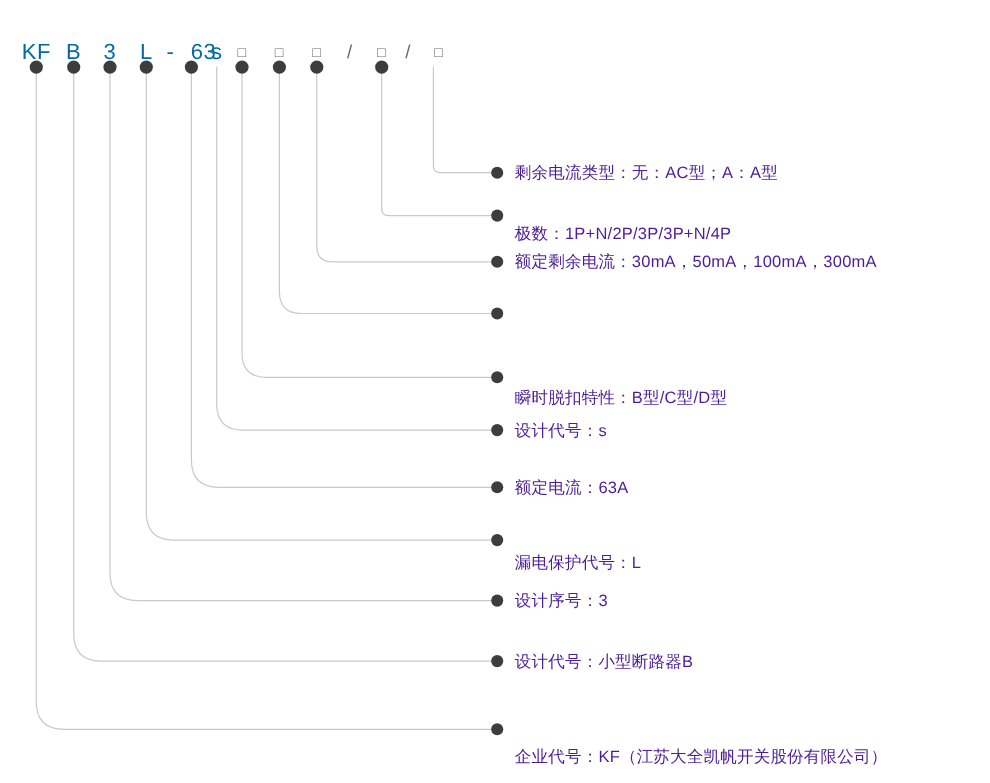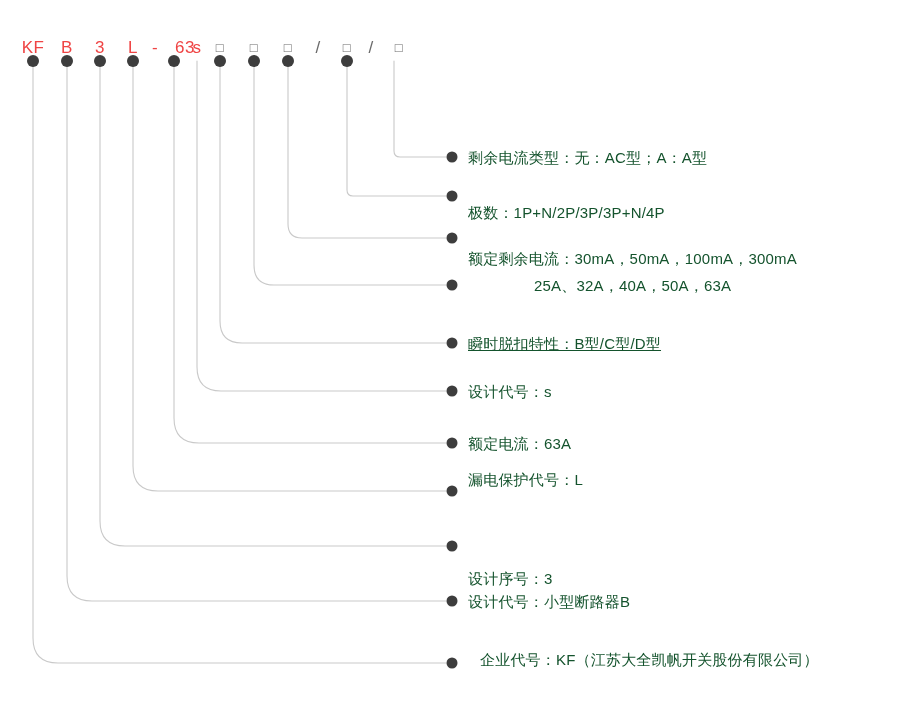--- a/index.html
+++ b/index.html
@@ -9,40 +9,40 @@
     font-family:"Liberation Sans","DejaVu Sans",sans-serif;
     color:#4a4a4a;
     overflow:hidden;
     position:relative;
   }
   #diagram{
     position:absolute;left:0;top:0;width:900px;height:712px;
   }
   .code-char{
     position:absolute;
-    font-size:17px;
-    color:#ef4444;
+    font-size:20px;
+    color:#0369a1;
     text-align:center;
     white-space:nowrap;
     transform:translateX(-50%);
     line-height:20px;
     letter-spacing:0.5px;
   }
   .code-char.sq{
     font-size:13px;
     color:#6b6b6b;
   }
   .code-char.sl{
     font-size:17px;
     color:#6b6b6b;
   }
   .label{
     position:absolute;
     font-size:15px;
-    color:#14532d;
+    color:#4c1d95;
     white-space:nowrap;
     line-height:23px;
     letter-spacing:0.2px;
   }
   .label .l2{
     display:block;
     padding-left:66px;
   }
 </style>
 </head>
@@ -94,22 +94,22 @@
     <div class="code-char sq" style="left: 254px; top: 38px;">□</div>
     <div class="code-char sq" style="left: 288px; top: 38px;">□</div>
     <div class="code-char sl" style="left: 318px; top: 38px;">/</div>
     <div class="code-char sq" style="left: 347px; top: 38px;">□</div>
     <div class="code-char sl" style="left: 371px; top: 38px;">/</div>
     <div class="code-char sq" style="left: 399px; top: 38px;">□</div>
   </div>
 <div id="label-layer">
     <div class="label" style="left: 468px; top: 146px;"><span>剩余电流类型：无：AC型；A：A型</span></div>
     <div class="label" style="left: 468px; top: 201px;"><span>极数：1P+N/2P/3P/3P+N/4P</span></div>
-    <div class="label" style="left: 468px; top: 227px; margin-top: 20px;"><span>额定剩余电流：30mA，50mA，100mA，300mA</span></div>
-    <div class="label" style="left: 468px; top: 274px;"><span class="l2">25A、32A，40A，50A，63A</span></div>
-    <div class="label" style="left: 468px; top: 332px; text-decoration: underline;"><span>瞬时脱扣特性：B型/C型/D型</span></div>
+    <div class="label" style="left: 468px; top: 227px;"><span>额定剩余电流：30mA，50mA，100mA，300mA</span></div>
+    <div class="label" style="left: 468px; top: 274px;"></div>
+    <div class="label" style="left: 468px; top: 350px;"><span>瞬时脱扣特性：B型/C型/D型</span></div>
     <div class="label" style="left: 468px; top: 380px;"><span>设计代号：s</span></div>
     <div class="label" style="left: 468px; top: 432px;"><span>额定电流：63A</span></div>
-    <div class="label" style="left: 468px; top: 468px;"><span>漏电保护代号：L</span></div>
-    <div class="label" style="left: 468px; top: 535px; margin-top: 32px;"><span>设计序号：3</span></div>
+    <div class="label" style="left: 468px; top: 500px;"><span>漏电保护代号：L</span></div>
+    <div class="label" style="left: 468px; top: 535px;"><span>设计序号：3</span></div>
     <div class="label" style="left: 468px; top: 590px;"><span>设计代号：小型断路器B</span></div>
-    <div class="label" style="left: 468px; top: 648px; margin-left: 12px;"><span>企业代号：KF（江苏大全凯帆开关股份有限公司）</span></div>
+    <div class="label" style="left: 468px; top: 677px;"><span>企业代号：KF（江苏大全凯帆开关股份有限公司）</span></div>
   </div>
 
 </body></html>

